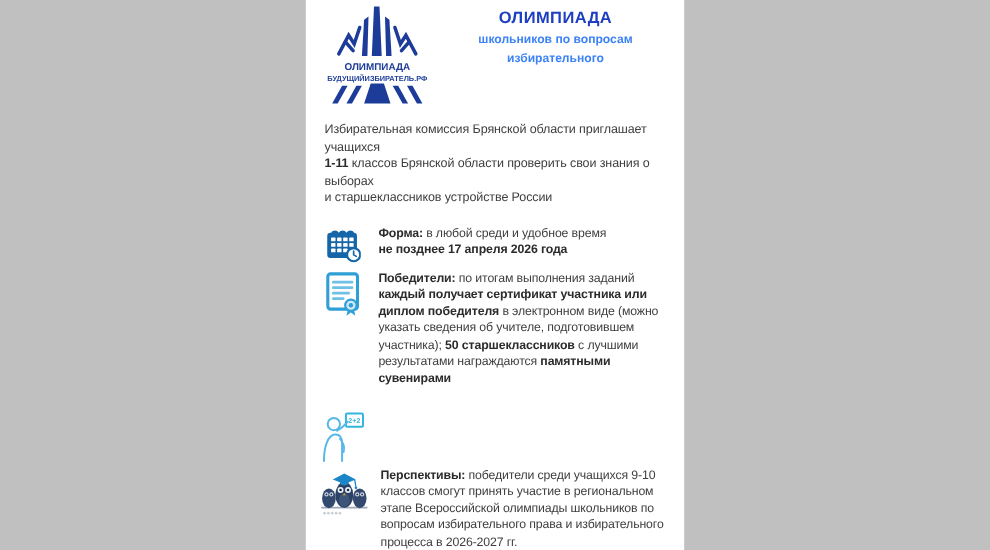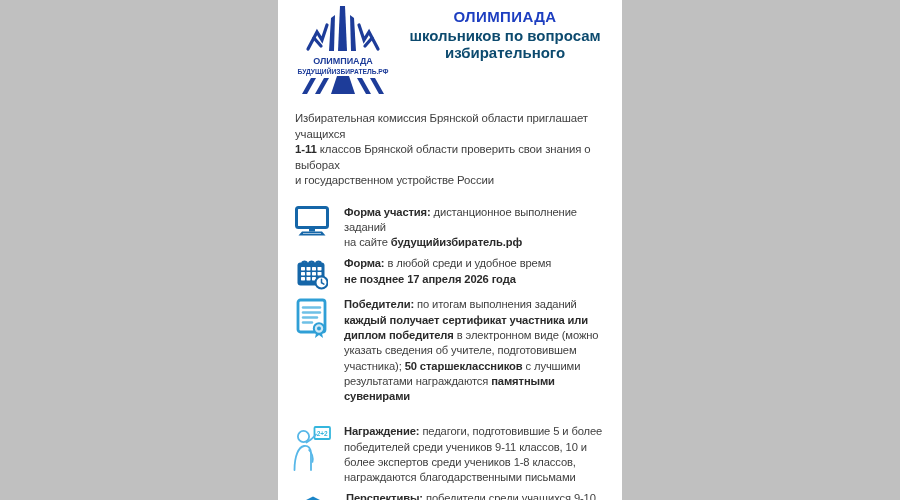--- a/index.html
+++ b/index.html
@@ -4,21 +4,21 @@
 <style>
   html,body{margin:0;padding:0;background:#888;}
   .stage{position:relative;width:900px;height:500px;background:#c0c0c0;overflow:hidden;
          font-family:"Liberation Sans",sans-serif;}
   .poster{position:absolute;left:278px;top:0;width:344px;height:500px;background:#ffffff;
           box-sizing:border-box;padding:5px 8px 0 12px;}
   .header{display:flex;align-items:flex-start;height:102px;}
   .logo-box{flex:0 0 auto;width:106px;}
   .title-block{flex:1;text-align:center;padding-top:3px;}
   .main-title{font-size:15px;font-weight:bold;color:#1d3ec0;letter-spacing:.4px;margin:0;}
-  .subtitle{font-size:15px;font-weight:bold;color:#0c4a6e;line-height:16.5px;margin-top:3px;}
+  .subtitle{font-size:11px;font-weight:bold;color:#3b82f6;line-height:16.5px;margin-top:3px;}
   .intro{margin:4px 0 16px 5px;width:327px;font-size:11.4px;line-height:15.5px;color:#3e3e3e;
          letter-spacing:-.1px;}
   .bullets{margin-top:13px;}
   .bullet{display:flex;gap:10px;align-items:flex-start;}
   .m6{margin-bottom:6px}.m7{margin-bottom:7px}.m4{margin-bottom:20px}.m5{margin-bottom:5px}
   .icon-col{flex:0 0 44px;display:flex;justify-content:center;padding-top:1px;}
   .btext{flex:1;font-size:11.2px;line-height:15.3px;color:#3e3e3e;letter-spacing:-.12px;}
   .b{font-weight:bold;color:#2b2b2b;}
 </style>
 </head>
@@ -53,35 +53,24 @@
         </svg>
       </div>
       <div class="title-block">
         <div class="main-title">ОЛИМПИАДА</div>
         <div class="subtitle">
           <div>школьников по вопросам избирательного</div>
         </div>
       </div>
     </div>
 
-    <div class="intro"><span>Избирательная комиссия Брянской области приглашает учащихся</span><br><span class="b">1-11</span><span> классов Брянской области проверить свои знания о выборах</span><br><span>и государственном  устройстве России</span></div>
+    <div class="intro"><span>Избирательная комиссия Брянской области приглашает учащихся</span><br><span class="b">1-11</span><span> классов Брянской области проверить свои знания о выборах</span><br><span>и старшеклассников  устройстве России</span></div>
 
     <div class="bullets">
 
-      <div class="bullet m6">
-        <div class="icon-col">
-          <svg width="34" height="30" viewBox="0 0 34 30">
-            <rect x="1.5" y="1.5" width="31" height="20" rx="2" fill="#ffffff" stroke="#1566a8" stroke-width="3"></rect>
-            <rect x="14" y="22" width="6" height="3.5" fill="#1566a8"></rect>
-            <path d="M7 25.5 L27 25.5 L30.5 29.5 L3.5 29.5 Z" fill="#1566a8"></path>
-            <rect x="8" y="27" width="18" height="0.9" fill="#ffffff" opacity=".65"></rect>
-          </svg>
-        </div>
-        <div class="btext"><span class="b">Форма участия:</span><span> дистанционное выполнение заданий</span><br><span>на сайте </span><span class="b">будущийизбиратель.рф</span></div>
-      </div>
 
       <div class="bullet m7">
         <div class="icon-col">
           <svg width="32" height="33" viewBox="0 0 32 33">
             <path d="M6 6 a3 3 0 0 1 5 0 M13 6 a3 3 0 0 1 5 0 M20 6 a3 3 0 0 1 5 0" fill="none" stroke="#1566a8" stroke-width="2.4"></path>
             <rect x="1.5" y="5.5" width="27" height="23" rx="3" fill="#1566a8"></rect>
             <g fill="#ffffff">
               <rect x="5" y="10" width="4" height="3.4" rx=".6"></rect>
                 <rect x="10.5" y="10" width="4" height="3.4" rx=".6"></rect>
                 <rect x="16" y="10" width="4" height="3.4" rx=".6"></rect>
@@ -123,21 +112,20 @@
         <div class="icon-col">
           <svg width="40" height="46" viewBox="0 0 40 46" fill="none">
             <rect x="22.5" y="2" width="15.5" height="12" rx="1" stroke="#35b6dd" stroke-width="1.8"></rect>
             <text x="30.2" y="10.8" font-size="6.5" font-weight="bold" fill="#35b6dd" text-anchor="middle">2+2</text>
             <circle cx="11.5" cy="11.5" r="5.6" stroke="#57b7e8" stroke-width="1.8"></circle>
             <path d="M14.5 17.5 C18 15.5 21.5 12.5 24 9.5" stroke="#57b7e8" stroke-width="1.8" stroke-linecap="round"></path>
             <path d="M2.5 45 C2.5 31 6.5 22 12 21 C16.5 20.3 19 23.5 19 29 L19 45" stroke="#57b7e8" stroke-width="1.8" stroke-linecap="round"></path>
             <path d="M17 25 C20 28 21.5 32.5 20.5 37" stroke="#57b7e8" stroke-width="1.6" stroke-linecap="round"></path>
           </svg>
         </div>
-        <div class="btext"><span class="b">Награждение:</span><span> педагоги, подготовившие 5 и более победителей среди учеников 9-11 классов, 10 и более экспертов среди учеников 1-8 классов, награждаются благодарственными письмами</span></div>
       </div>
 
       <div class="bullet">
         <div class="icon-col">
           <svg width="46" height="44" viewBox="0 0 46 44">
             <line x1="2" y1="35.5" x2="44" y2="35.5" stroke="#9aa7b8" stroke-width="1.5"></line>
             <ellipse cx="9" cy="27" rx="6.2" ry="9" fill="#33496e"></ellipse>
             <ellipse cx="37" cy="27" rx="6.2" ry="9" fill="#33496e"></ellipse>
             <g fill="#cfd9e6">
               <circle cx="6.8" cy="23.5" r="1.9"></circle>

